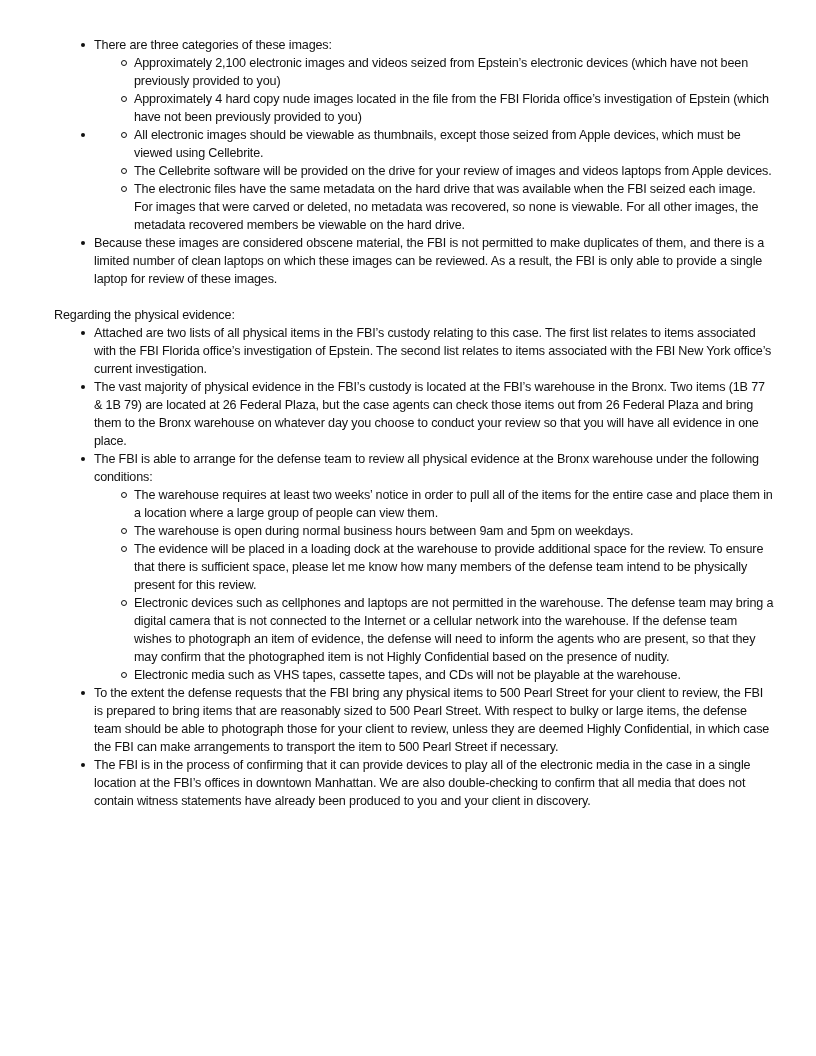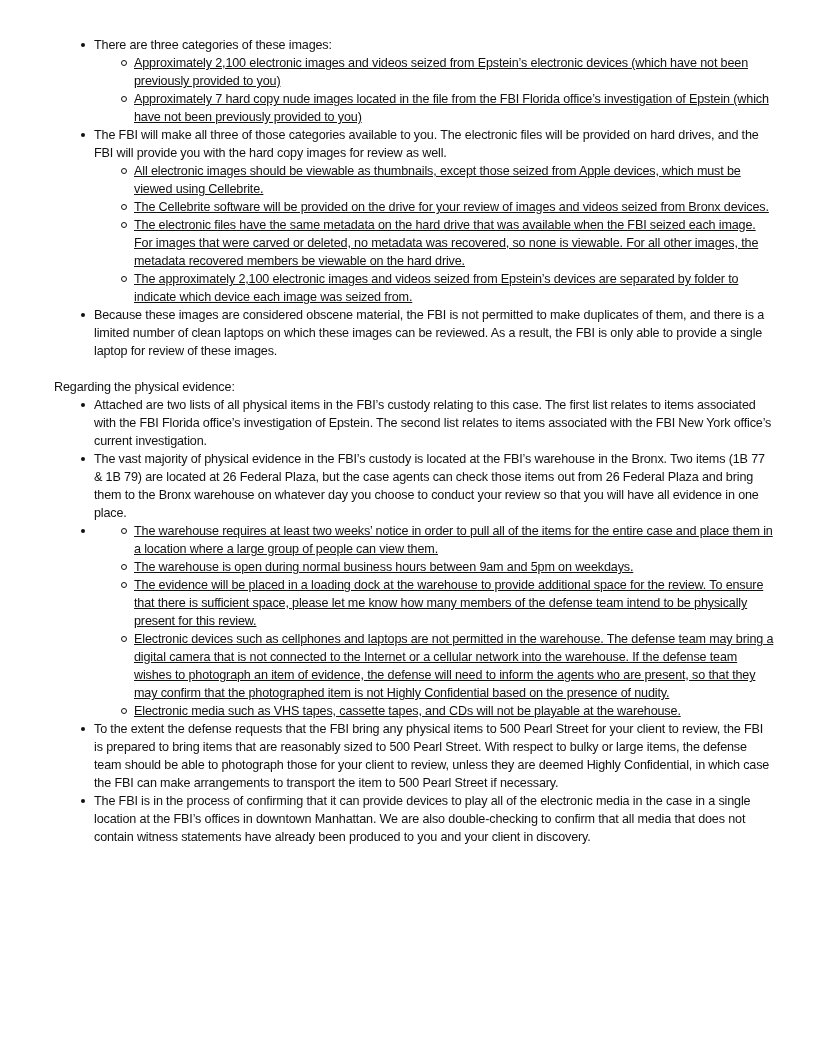--- a/index.html
+++ b/index.html
@@ -11,21 +11,21 @@
   .page {
     position: absolute; left: 48px; top: 36px; width: 720px;
     font-size: 12.6px; line-height: 18px; letter-spacing: -0.15px; margin-left: 6px;
   }
   ul { margin: 0; padding: 0; list-style: none; }
   ul.l1 > li { position: relative; padding-left: 40px; }
   ul.l1 > li > .bullet {
     position: absolute; left: 27px; top: 7px; width: 4px; height: 4px;
     border-radius: 50%; background: #111;
   }
-  ul.l2 > li { position: relative; padding-left: 40px; text-decoration: underline; }
+  ul.l2 > li { position: relative; padding-left: 40px; }
   ul.l2 > li > .bullet {
     position: absolute; left: 27px; top: 6px; width: 4px; height: 4px;
     border-radius: 50%; border: 1px solid #111; background: transparent;
   }
   .para { display: block; }
   .spacer { height: 18px; }
   .heading { display: block; }
 </style>
 </head>
 <body>
@@ -36,43 +36,38 @@
     <li>
       <span class="bullet"></span>
       <span class="para">There are three categories of these images:</span>
       <ul class="l2">
         <li>
             <span class="bullet"></span>
             <span class="para">Approximately 2,100 electronic images and videos seized from Epstein’s electronic devices (which have not been previously provided to you)</span>
           </li>
         <li>
             <span class="bullet"></span>
-            <span class="para">Approximately 7 hard copy nude images located in the file from the FBI Florida office’s investigation of Epstein (which have not been previously provided to you)</span>
+            <span class="para">Approximately 4 hard copy nude images located in the file from the FBI Florida office’s investigation of Epstein (which have not been previously provided to you)</span>
           </li>
       </ul>
     </li>
     <li>
       <span class="bullet"></span>
-      <span class="para">The FBI will make all three of those categories available to you.  The electronic files will be provided on hard drives, and the FBI will provide you with the hard copy images for review as well.</span>
       <ul class="l2">
         <li>
             <span class="bullet"></span>
             <span class="para">All electronic images should be viewable as thumbnails, except those seized from Apple devices, which must be viewed using Cellebrite.</span>
           </li>
         <li>
             <span class="bullet"></span>
-            <span class="para">The Cellebrite software will be provided on the drive for your review of images and videos seized from Bronx devices.</span>
+            <span class="para">The Cellebrite software will be provided on the drive for your review of images and videos laptops from Apple devices.</span>
           </li>
         <li>
             <span class="bullet"></span>
             <span class="para">The electronic files have the same metadata on the hard drive that was available when the FBI seized each image.  For images that were carved or deleted, no metadata was recovered, so none is viewable.  For all other images, the metadata recovered members be viewable on the hard drive.</span>
-          </li>
-        <li>
-            <span class="bullet"></span>
-            <span class="para">The approximately 2,100 electronic images and videos seized from Epstein’s devices are separated by folder to indicate which device each image was seized from.</span>
           </li>
       </ul>
     </li>
     <li>
       <span class="bullet"></span>
       <span class="para">Because these images are considered obscene material, the FBI is not permitted to make duplicates of them, and there is a limited number of clean laptops on which these images can be reviewed.  As a result, the FBI is only able to provide a single laptop for review of these images.</span>
     </li>
   </ul>
 
   <div class="spacer"></div>
@@ -83,20 +78,21 @@
     <li>
       <span class="bullet"></span>
       <span class="para">Attached are two lists of all physical items in the FBI’s custody relating to this case.  The first list relates to items associated with the FBI Florida office’s investigation of Epstein.  The second list relates to items associated with the FBI New York office’s current investigation.</span>
     </li>
     <li>
       <span class="bullet"></span>
       <span class="para">The vast majority of physical evidence in the FBI’s custody is located at the FBI’s warehouse in the Bronx.  Two items (1B 77 &amp; 1B 79) are located at 26 Federal Plaza, but the case agents can check those items out from 26 Federal Plaza and bring them to the Bronx warehouse on whatever day you choose to conduct your review so that you will have all evidence in one place.</span>
     </li>
     <li>
       <span class="bullet"></span>
+      <span class="para">The FBI is able to arrange for the defense team to review all physical evidence at the Bronx warehouse under the following conditions:</span>
       <ul class="l2">
         <li>
             <span class="bullet"></span>
             <span class="para">The warehouse requires at least two weeks’ notice in order to pull all of the items for the entire case and place them in a location where a large group of people can view them.</span>
           </li>
         <li>
             <span class="bullet"></span>
             <span class="para">The warehouse is open during normal business hours between 9am and 5pm on weekdays.</span>
           </li>
         <li>

